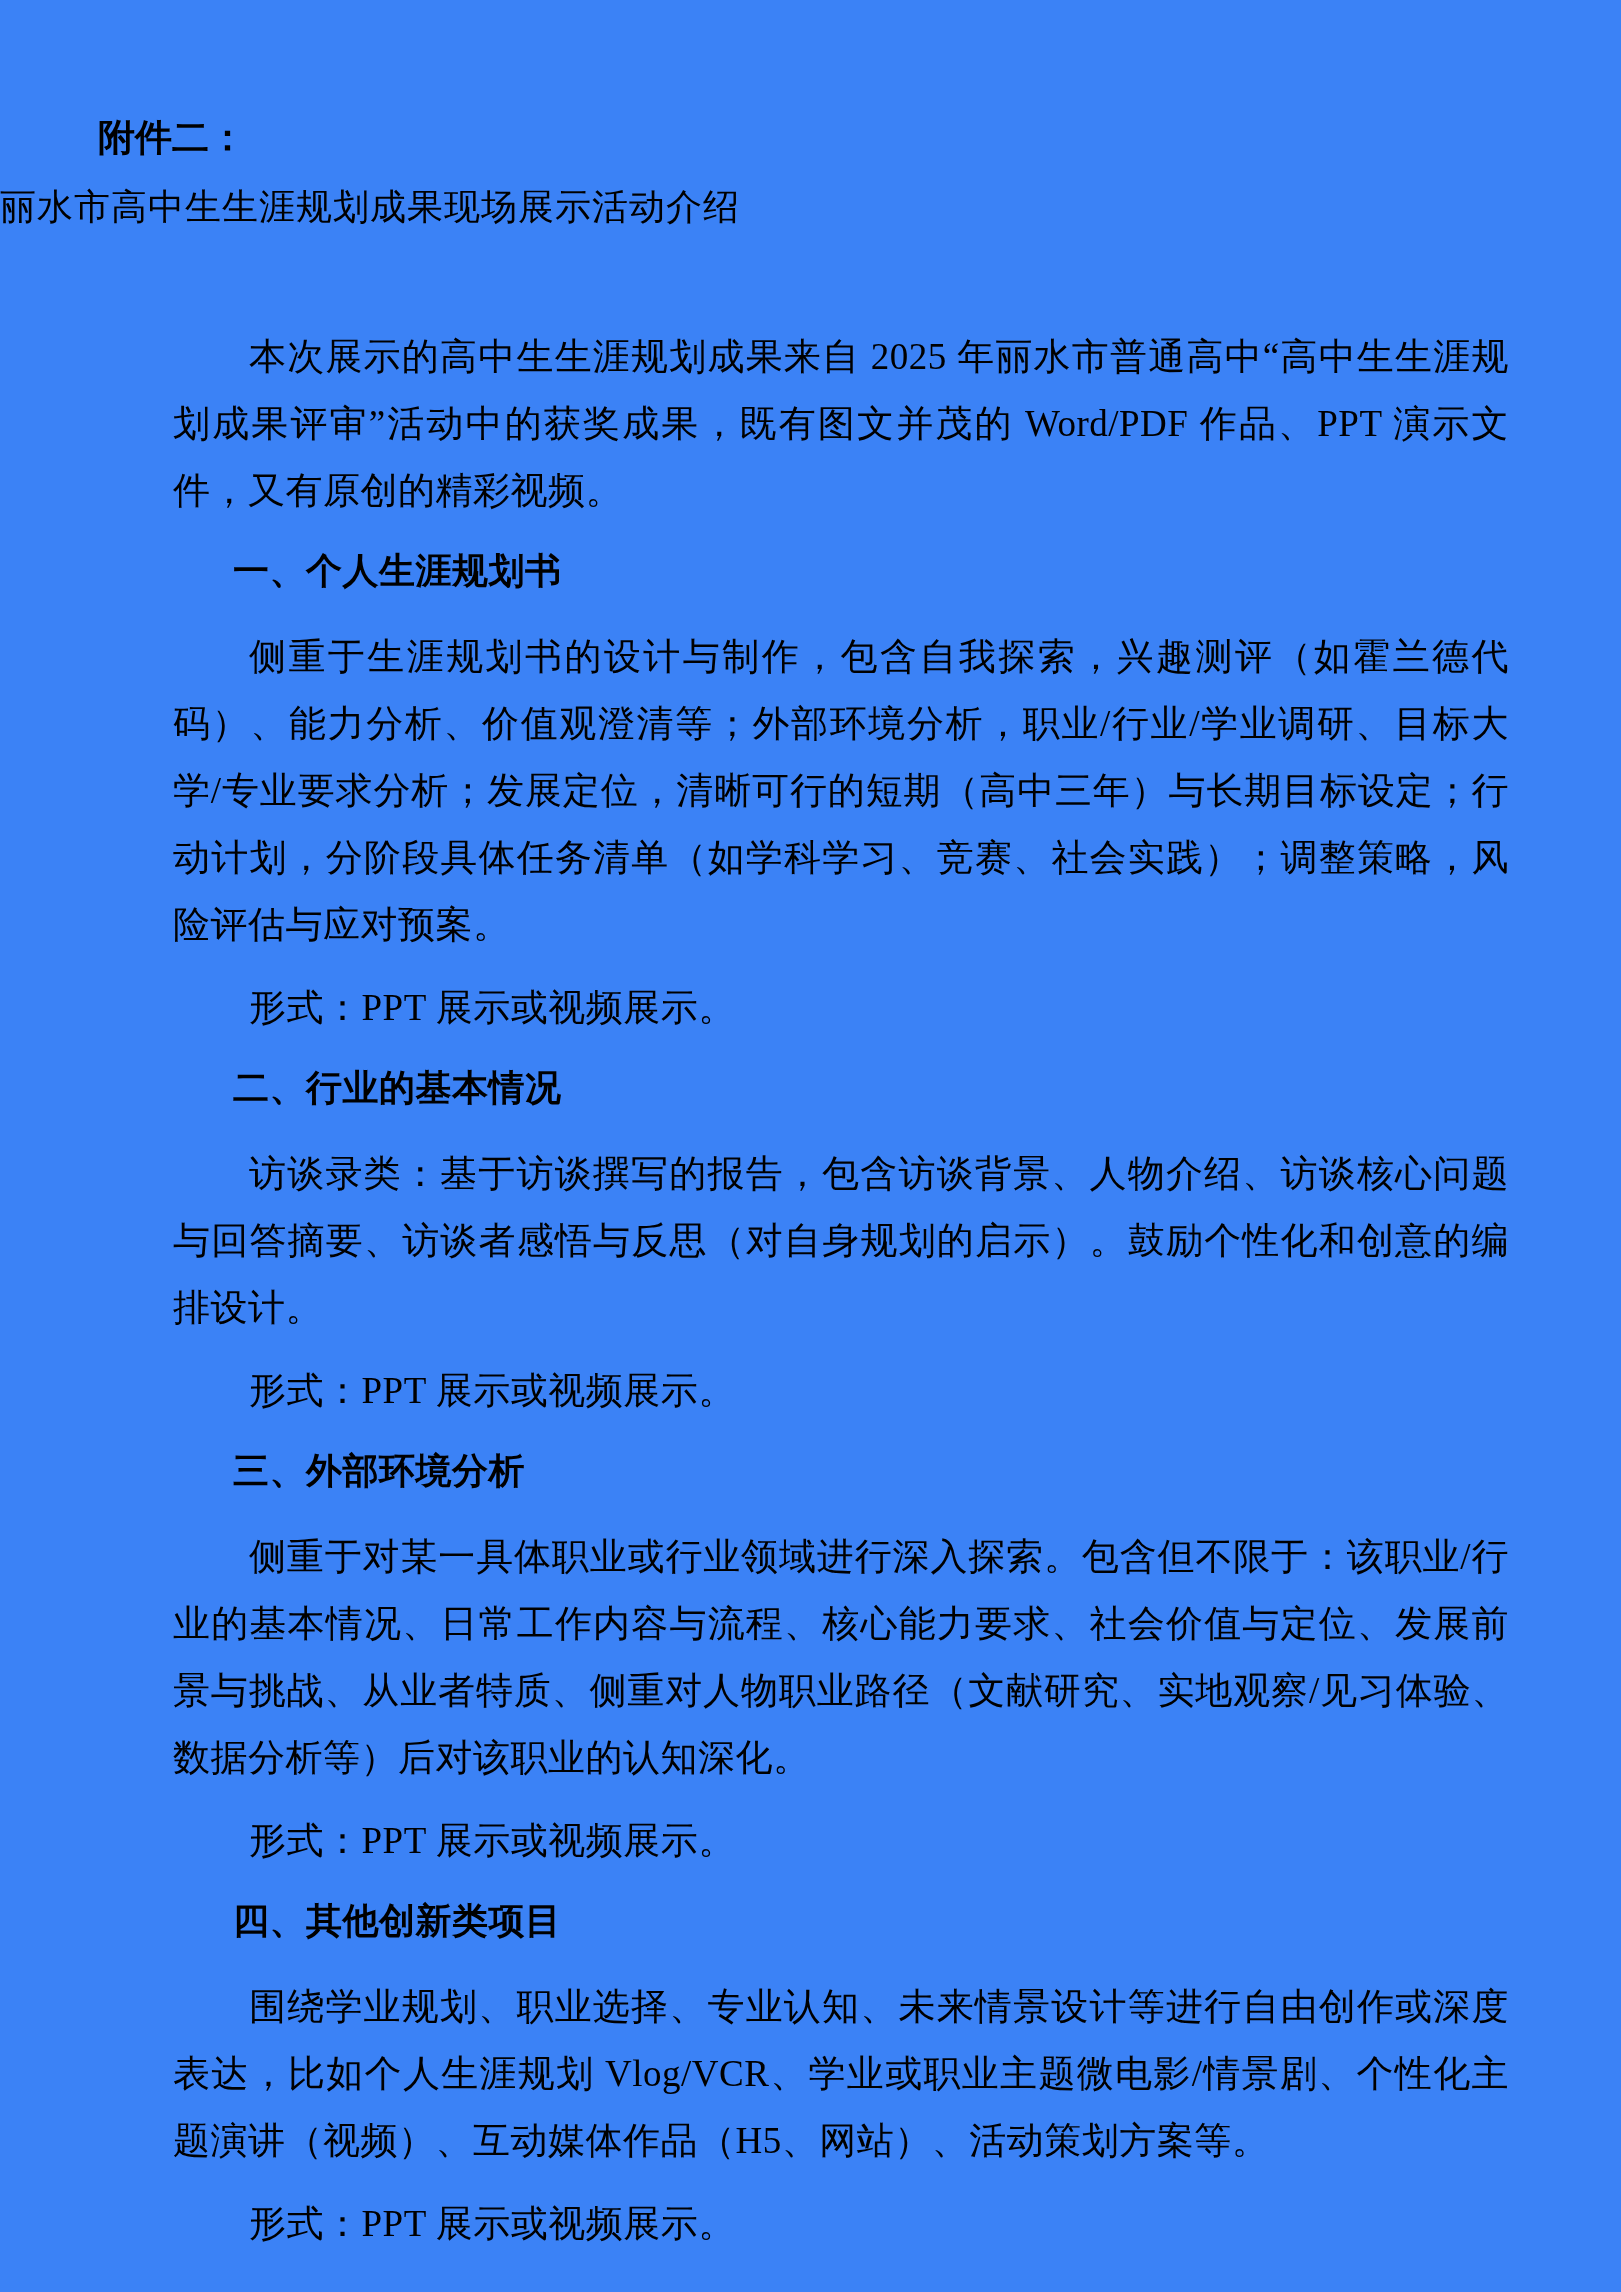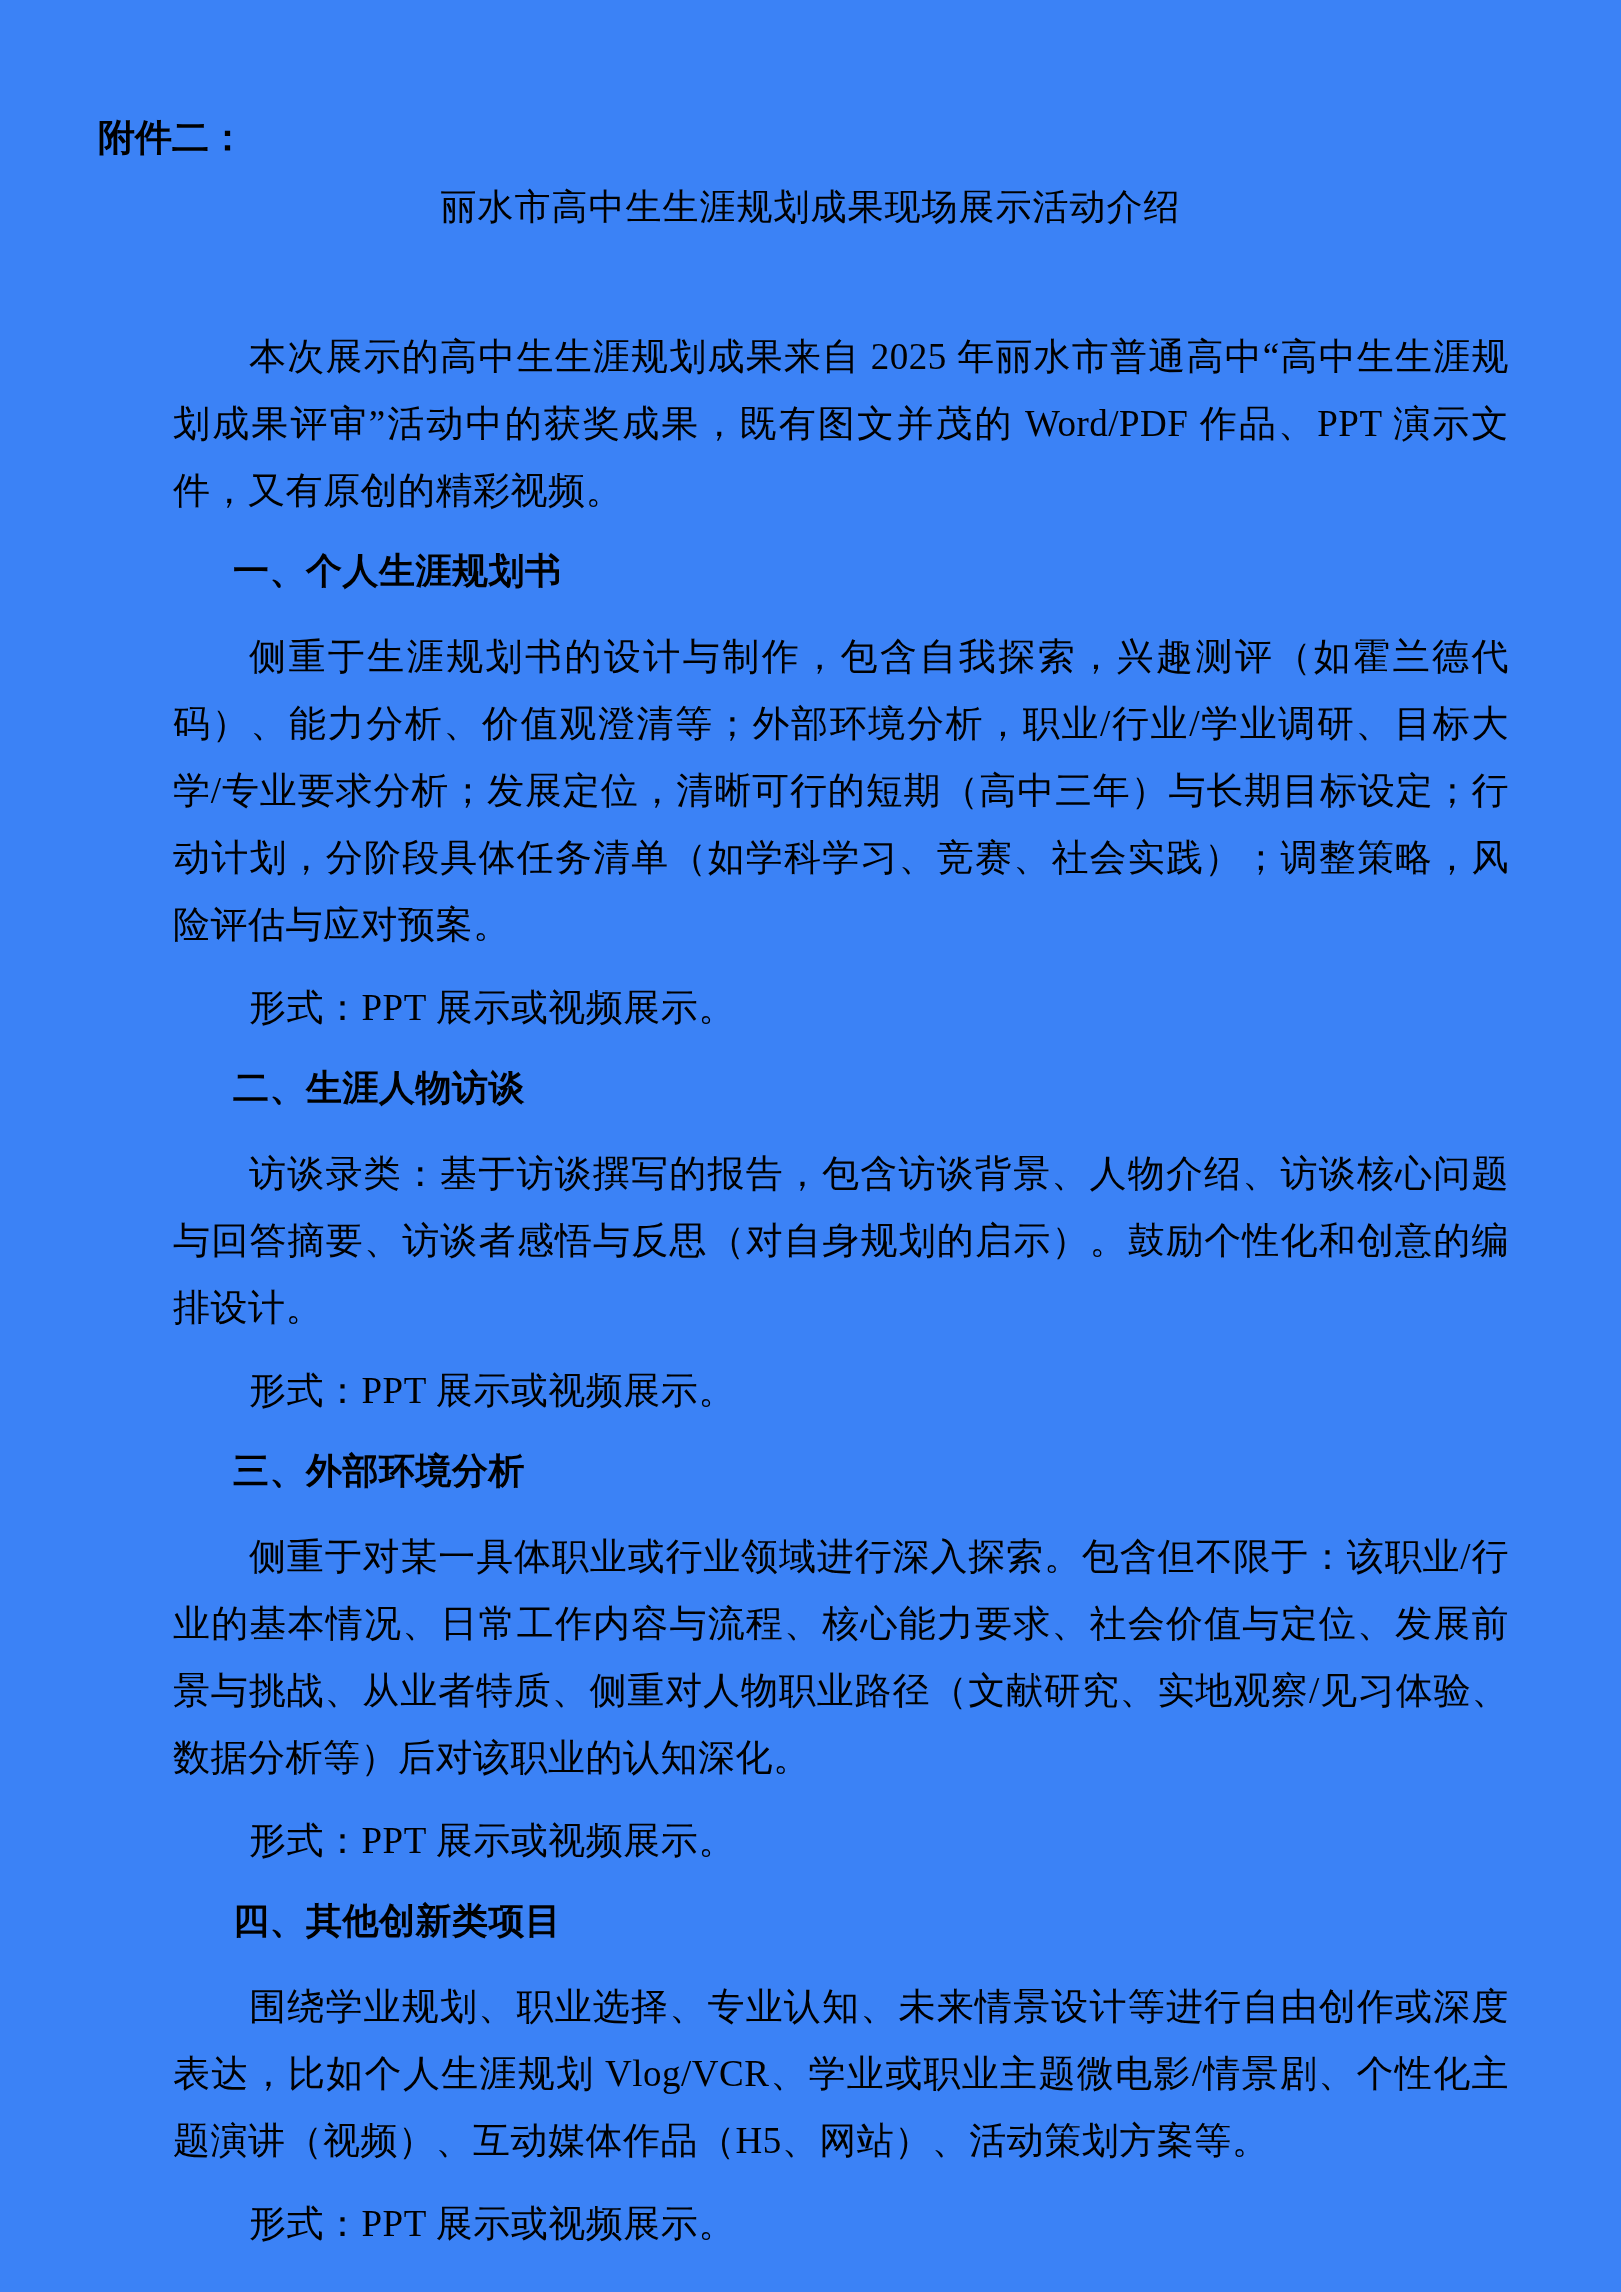--- a/index.html
+++ b/index.html
@@ -30,21 +30,21 @@
       font-weight: bold;
       font-size: 37px;
       line-height: 47px;
       letter-spacing: 0px;
     }
     .doc-title {
       position: absolute;
       left: 0;
       top: 182px;
       width: 1621px;
-      text-align: center;
+      text-align: left;
       font-family: "DejaVu Sans", "Liberation Sans", sans-serif;
       font-size: 36px;
       line-height: 49px;
       letter-spacing: 1px;
     }
     .body {
       position: absolute;
       left: 157px;
       top: 307px;
       width: 1368px;
@@ -80,21 +80,21 @@
   <div class="body">
     <p class="para">本次展示的高中生生涯规划成果来自 2025 年丽水市普通高中“高中生生涯规划成果评审”活动中的获奖成果，既有图文并茂的 Word/PDF 作品、PPT 演示文件，又有原创的精彩视频。</p>
 
     <div>
       <p class="heading">一、个人生涯规划书</p>
       <p class="para">侧重于生涯规划书的设计与制作，包含自我探索，兴趣测评（如霍兰德代码）、能力分析、价值观澄清等；外部环境分析，职业/行业/学业调研、目标大学/专业要求分析；发展定位，清晰可行的短期（高中三年）与长期目标设定；行动计划，分阶段具体任务清单（如学科学习、竞赛、社会实践）；调整策略，风险评估与应对预案。</p>
       <p class="para">形式：PPT 展示或视频展示。</p>
     </div>
 
     <div>
-      <p class="heading">二、生涯人物访谈</p>
+      <p class="heading">二、行业的基本情况</p>
       <p class="para">访谈录类：基于访谈撰写的报告，包含访谈背景、人物介绍、访谈核心问题与回答摘要、访谈者感悟与反思（对自身规划的启示）。鼓励个性化和创意的编排设计。</p>
       <p class="para">形式：PPT 展示或视频展示。</p>
     </div>
 
     <div>
       <p class="heading">三、外部环境分析</p>
       <p class="para">侧重于对某一具体职业或行业领域进行深入探索。包含但不限于：该职业/行业的基本情况、日常工作内容与流程、核心能力要求、社会价值与定位、发展前景与挑战、从业者特质、侧重对人物职业路径（文献研究、实地观察/见习体验、数据分析等）后对该职业的认知深化。</p>
       <p class="para">形式：PPT 展示或视频展示。</p>
     </div>
 

